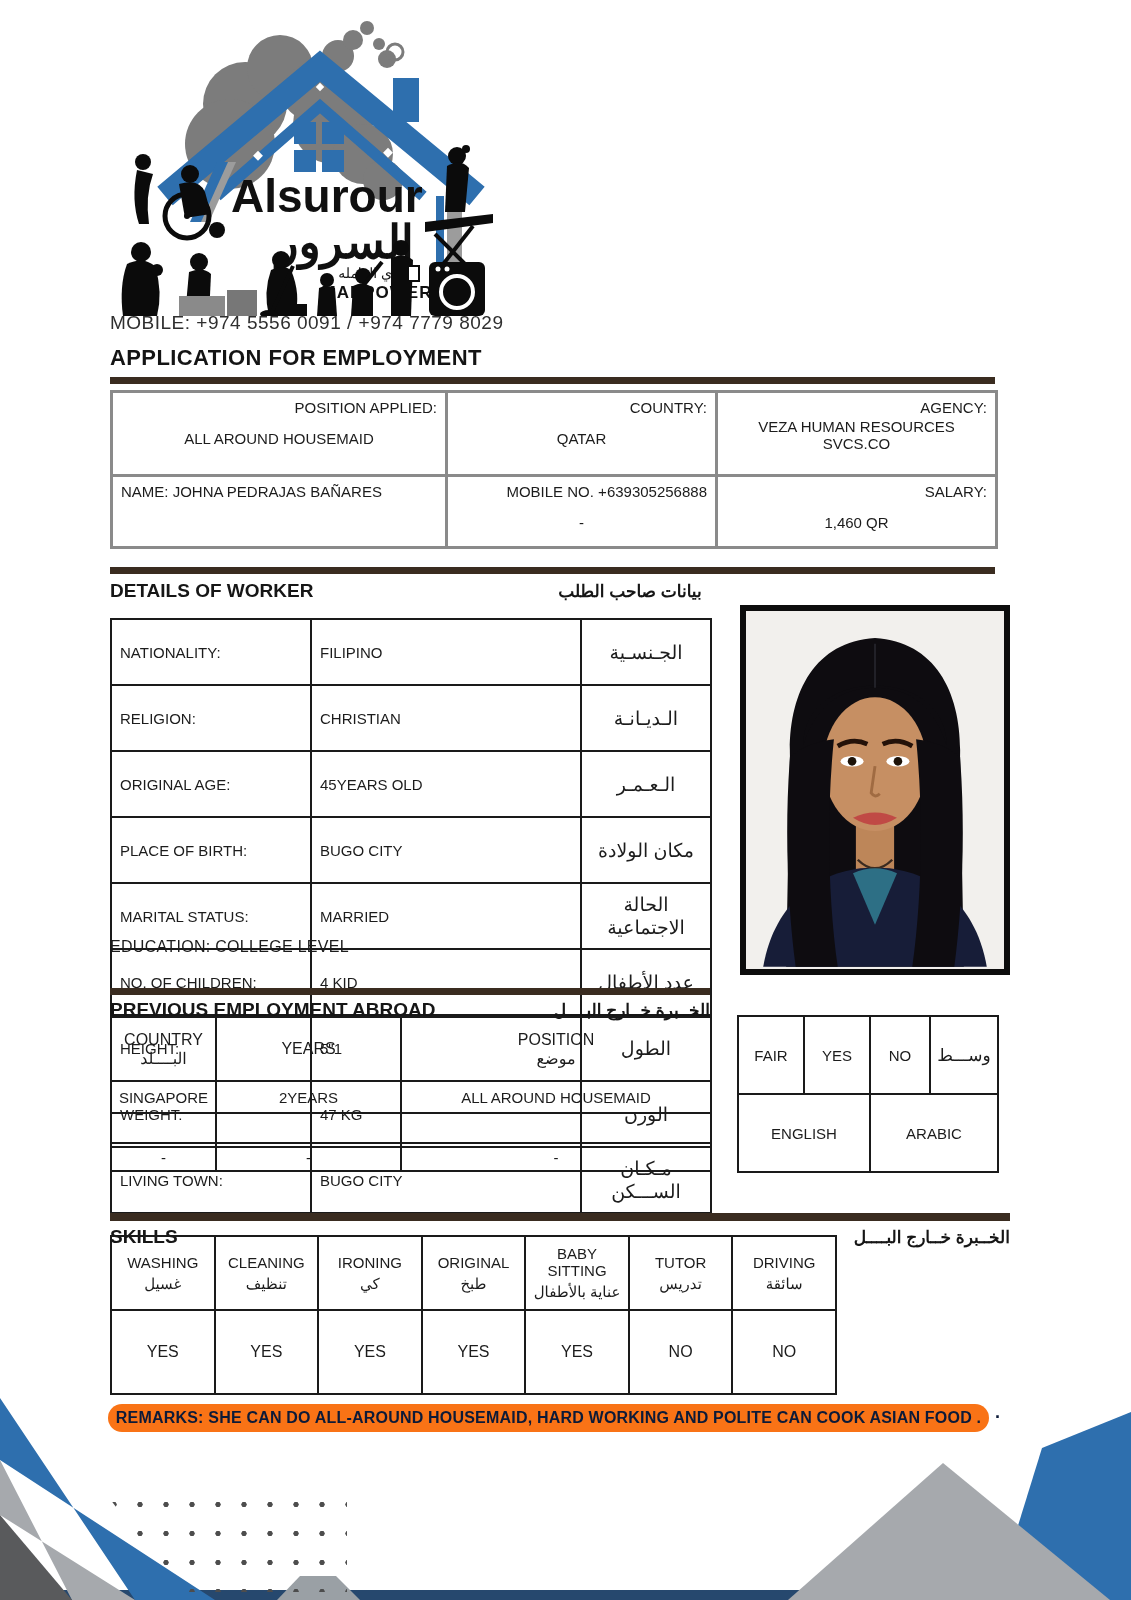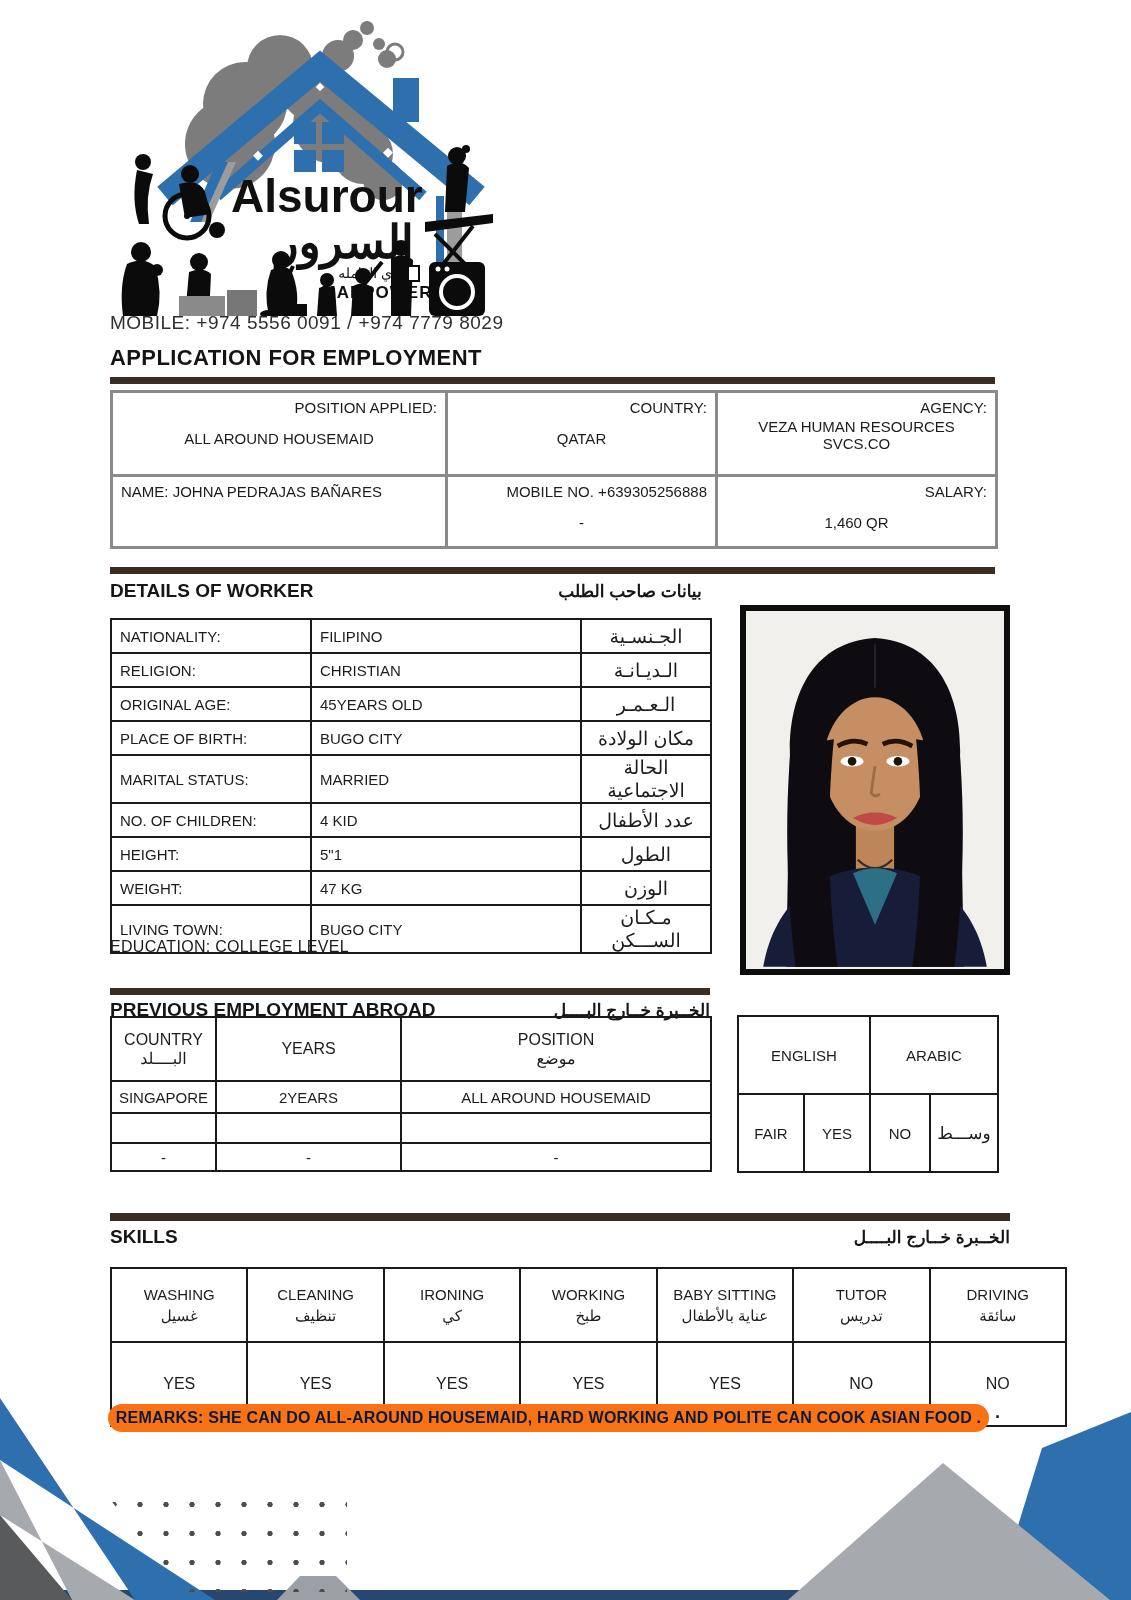--- a/index.html
+++ b/index.html
@@ -16,33 +16,33 @@
 
   
   table{border-collapse:collapse;table-layout:fixed;}
   .t1{left:110px;top:390px;width:885px;}
   .t1 td{border:3px solid #8a8a8a;vertical-align:top;padding:6px 8px;font-size:15px;}
   .t1 .lbl{text-align:right;}
   .t1 .val{text-align:center;margin-top:14px;font-size:15px;}
   .t1 .val.tight{margin-top:10px;}
 
   .t2{left:110px;top:618px;width:600px;}
-  .t2 td{border:2px solid #1a1a1a;height:32px;font-size:15px;padding:0 8px;vertical-align:middle;}
+  .t2 td{border:2px solid #1a1a1a;height:32px;font-size:15px;padding:16px 8px;vertical-align:middle;}
   .t2 .ar{direction:rtl;text-align:center;font-size:19px;padding:0 6px;}
 
   .t3{left:110px;top:1016px;width:600px;}
   .t3 td{border:2px solid #1a1a1a;text-align:center;vertical-align:middle;font-size:15px;padding:2px 4px;}
   .t3 .hdr{font-size:16px;}
   .t3 .ar{direction:rtl;font-size:16px;}
 
   .t4{left:737px;top:1015px;width:260px;}
   .t4 td{border:2px solid #1a1a1a;text-align:center;vertical-align:middle;font-size:15px;height:74px;}
   .t4 .ar{direction:rtl;font-size:17px;}
 
-  .t5{left:110px;top:1267px;width:957px;}
+  .t5{left:110px;top:1235px;width:727px;}
   .t5 td{border:2px solid #1a1a1a;text-align:center;vertical-align:middle;font-size:15px;}
   .t5 .hcell{height:70px;}
   .t5 .vcell{height:80px;font-size:16px;}
   .t5 .ar{direction:rtl;font-size:15px;margin-top:4px;}
 
   .education{left:110px;top:938px;font-size:16px;letter-spacing:.3px;}
 
   .remarks{left:108px;top:1404px;width:881px;height:28px;background:#f97316;border-radius:14px;
            display:flex;align-items:center;justify-content:center;font-weight:bold;font-size:16px;
            color:#0c1a38;letter-spacing:.2px;}
@@ -332,29 +332,29 @@
 
   <table class="abs t4">
     <colgroup>
         <col style="width:66px">
         <col style="width:66px">
         <col style="width:60px">
         <col style="width:68px">
       </colgroup>
     <tbody>
         <tr>
-      <td colspan="2">ENGLISH</td>
-      <td colspan="2">ARABIC</td>
-    </tr>
-    <tr>
       <td>FAIR</td>
       <td>YES</td>
       <td>NO</td>
       <td class="ar">وســـط</td>
     </tr>
+    <tr>
+      <td colspan="2">ENGLISH</td>
+      <td colspan="2">ARABIC</td>
+    </tr>
   </tbody>
     </table>
 
   <div class="abs bar" style="left:110px;top:1213px;width:900px;height:8px;"></div>
   <div class="abs sec-title" style="left:110px;top:1226px;">SKILLS</div>
   <div class="abs sec-title-ar" style="left:800px;top:1227px;width:210px;text-align:right;">الخــبرة خــارج البــــل</div>
 
   <table class="abs t5">
     <tbody>
         <tr>
@@ -364,21 +364,21 @@
           </td>
       <td class="hcell">
             <div>CLEANING</div>
             <div class="ar">تنظيف</div>
           </td>
       <td class="hcell">
             <div>IRONING</div>
             <div class="ar">كي</div>
           </td>
       <td class="hcell">
-            <div>WORKING</div>
+            <div>ORIGINAL</div>
             <div class="ar">طبخ</div>
           </td>
       <td class="hcell">
             <div>BABY SITTING</div>
             <div class="ar">عناية بالأطفال</div>
           </td>
       <td class="hcell">
             <div>TUTOR</div>
             <div class="ar">تدريس</div>
           </td>

